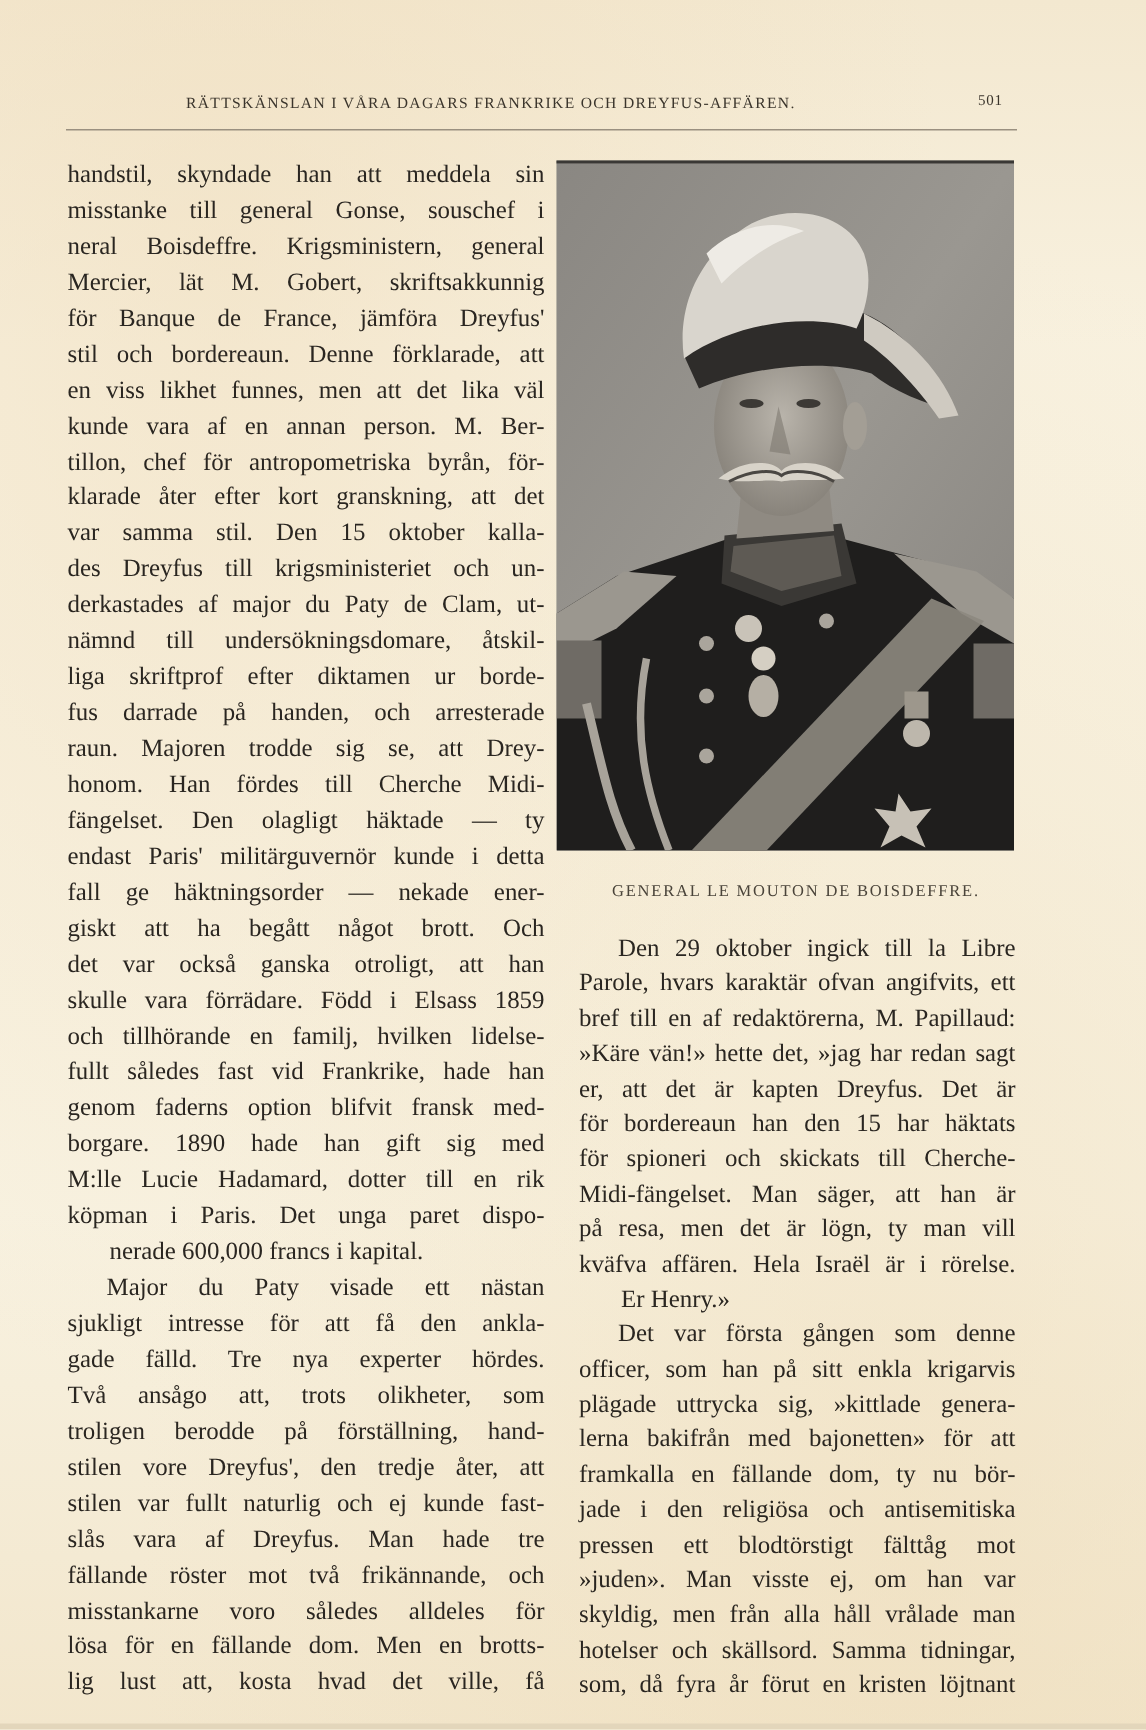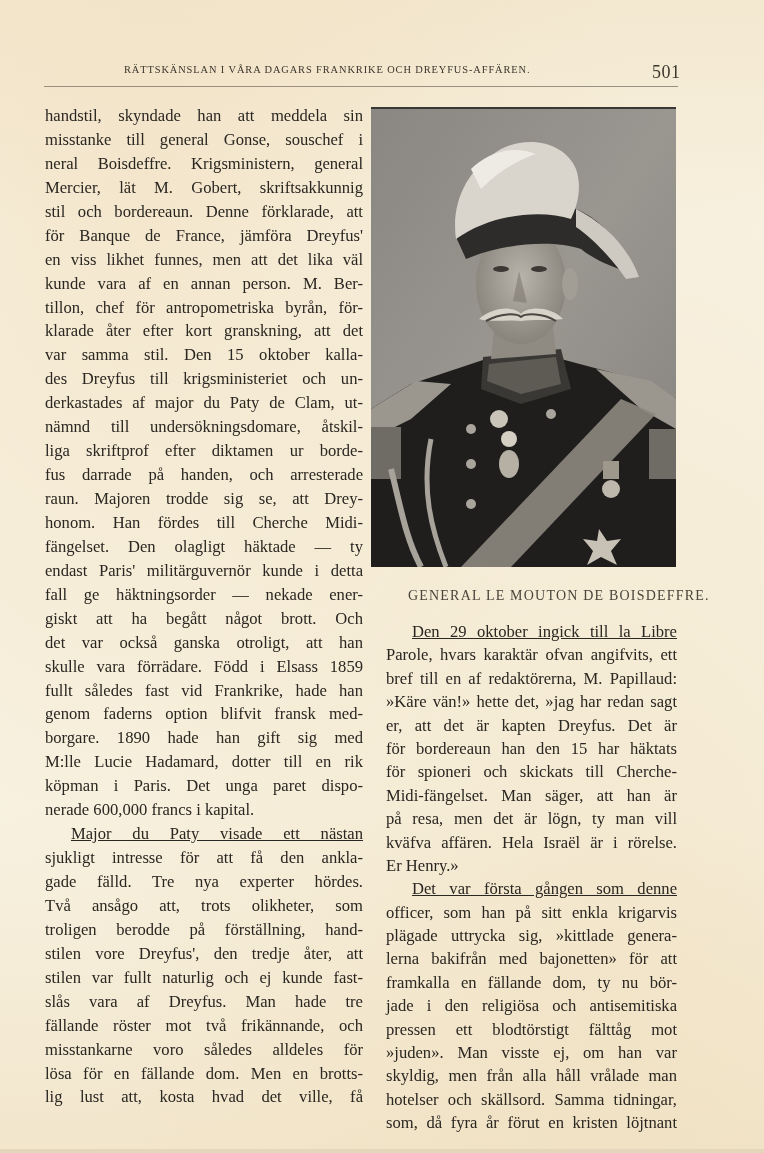--- a/index.html
+++ b/index.html
@@ -24,90 +24,91 @@
   .running-head {
     position: absolute; left: 0; top: 62px; width: 628px; height: 20px; padding-left: 12px;
   }
   .running-title {
     position: absolute; left: 124px; top: 2px;
     font-size: 10.4px; letter-spacing: 0.9px; color: #3b352c;
     white-space: nowrap;
   }
   .page-number {
     position: absolute; left: 652px; top: 0px;
-    font-size: 18px; letter-spacing: 0.5px; color: #3b352c;
+    font-size: 10px; letter-spacing: 0.5px; color: #3b352c;
   }
   .head-rule {
     position: absolute; left: 44px; top: 86px; width: 634px; height: 1px;
     background: #9a9080;
   }
   .col {
     position: absolute;
     font-size: 16.6px;
     text-align: justify;
   }
   .col .line {
     display: block; height: 23.95px; line-height: 23.95px;
     text-align: justify; text-align-last: justify;
     white-space: nowrap; overflow: visible;
   }
-  .col .line.last { text-align-last: left; }
-  .col .line.indent { padding-left: 26px; text-decoration: underline; }
+  .col .line.last { text-align-last: left; margin-left: 28px; }
+  .col .line.indent { padding-left: 26px; }
   .col-left { left: 45px; top: 104px; width: 318px; }
   .col-right { left: 386px; top: 620px; width: 291px; }
   .col-right .line { height: 23.4px; line-height: 23.4px; }
   .photo {
     position: absolute; left: 371px; top: 107px; width: 305px; height: 458px;
     background: #8e8b86; overflow: hidden;
     border-top: 2px solid #3a3835;
     box-shadow: inset 0 0 0 1px #5d5a55;
   }
   .photo svg { display: block; width: 100%; height: 100%; }
   .caption {
     position: absolute; left: 408px; top: 588px;
-    font-size: 14px; letter-spacing: 1.2px; color: #4a443a;
+    font-size: 11px; letter-spacing: 1.2px; color: #4a443a;
     white-space: nowrap;
   }
 </style>
 </head>
 <body>
 
 <div class="page">
 
   <div class="running-head">
     <span class="running-title">RÄTTSKÄNSLAN I VÅRA DAGARS FRANKRIKE OCH DREYFUS-AFFÄREN.</span>
     <span class="page-number">501</span>
   </div>
   <div class="head-rule"></div>
 
   <div class="col col-left">
     <span class="line">handstil, skyndade han att meddela sin</span>
     <span class="line">misstanke till general Gonse, souschef i</span>
     <span class="line">neral Boisdeffre. Krigsministern, general</span>
     <span class="line">Mercier, lät M. Gobert, skriftsakkunnig</span>
+    <span class="line">för Banque de France, jämföra Dreyfus'</span>
     <span class="line">stil och bordereaun. Denne förklarade, att</span>
-    <span class="line">för Banque de France, jämföra Dreyfus'</span>
     <span class="line">en viss likhet funnes, men att det lika väl</span>
     <span class="line">kunde vara af en annan person. M. Ber-</span>
     <span class="line">tillon, chef för antropometriska byrån, för-</span>
     <span class="line">klarade åter efter kort granskning, att det</span>
     <span class="line">var samma stil. Den 15 oktober kalla-</span>
     <span class="line">des Dreyfus till krigsministeriet och un-</span>
     <span class="line">derkastades af major du Paty de Clam, ut-</span>
     <span class="line">nämnd till undersökningsdomare, åtskil-</span>
     <span class="line">liga skriftprof efter diktamen ur borde-</span>
     <span class="line">fus darrade på handen, och arresterade</span>
     <span class="line">raun. Majoren trodde sig se, att Drey-</span>
     <span class="line">honom. Han fördes till Cherche Midi-</span>
     <span class="line">fängelset. Den olagligt häktade — ty</span>
     <span class="line">endast Paris' militärguvernör kunde i detta</span>
     <span class="line">fall ge häktningsorder — nekade ener-</span>
     <span class="line">giskt att ha begått något brott. Och</span>
     <span class="line">det var också ganska otroligt, att han</span>
     <span class="line">skulle vara förrädare. Född i Elsass 1859</span>
+    <span class="line">och tillhörande en familj, hvilken lidelse-</span>
     <span class="line">fullt således fast vid Frankrike, hade han</span>
     <span class="line">genom faderns option blifvit fransk med-</span>
     <span class="line">borgare. 1890 hade han gift sig med</span>
     <span class="line">M:lle Lucie Hadamard, dotter till en rik</span>
     <span class="line">köpman i Paris. Det unga paret dispo-</span>
     <span class="line last">nerade 600,000 francs i kapital.</span>
     <span class="line indent">Major du Paty visade ett nästan</span>
     <span class="line">sjukligt intresse för att få den ankla-</span>
     <span class="line">gade fälld. Tre nya experter hördes.</span>
     <span class="line">Två ansågo att, trots olikheter, som</span>

